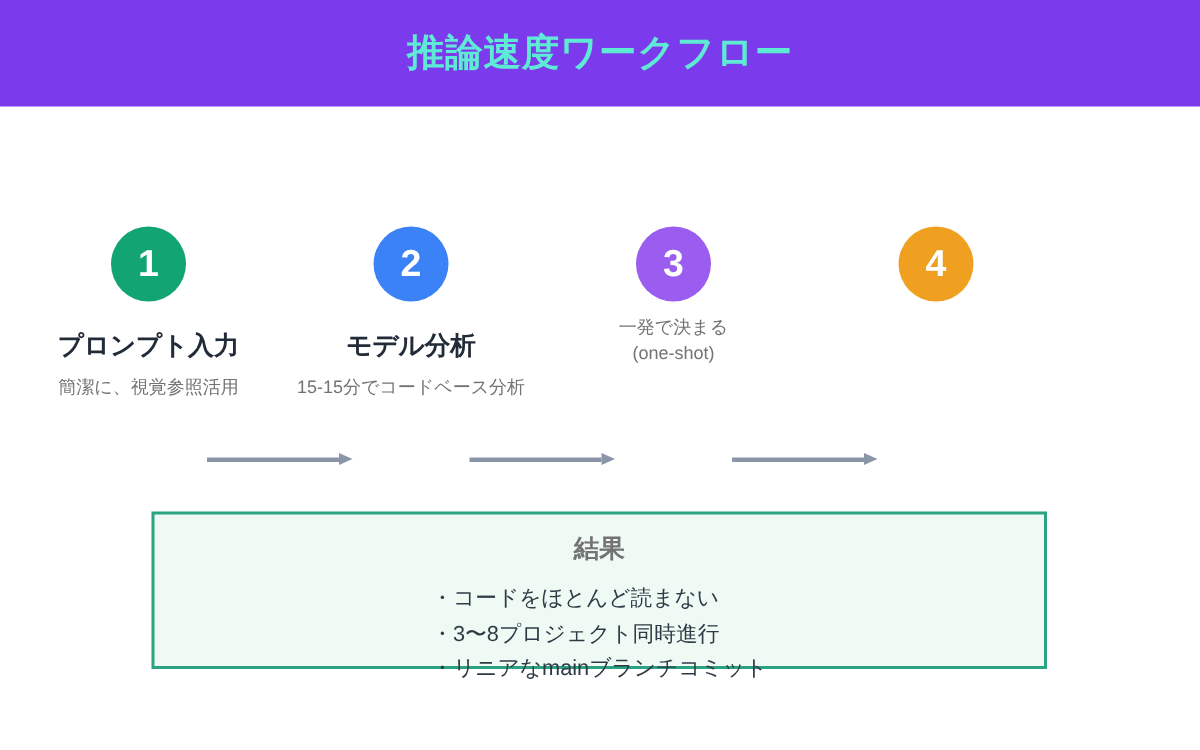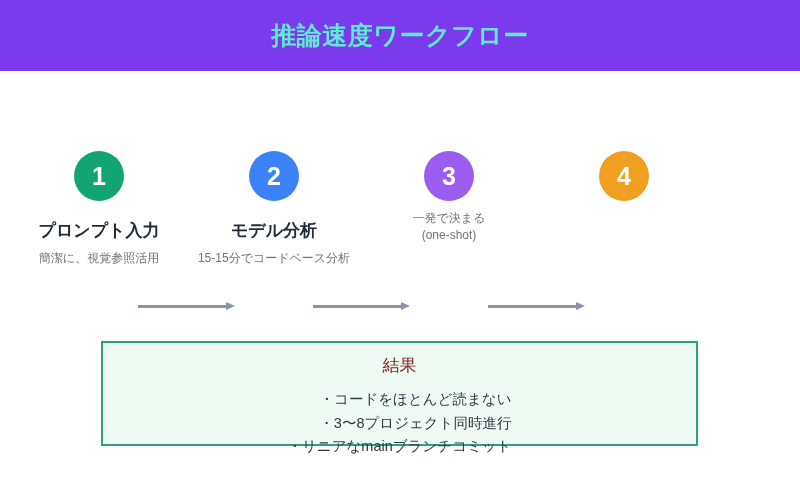--- a/index.html
+++ b/index.html
@@ -109,30 +109,30 @@
     width: 597px;
     height: 105px;
     border: 2px solid #2aa383;
     background: #eefaf3;
     box-sizing: border-box;
     text-align: center;
   }
   .result-title {
     margin-top: 13px;
     font-size: 17px;
-    font-weight: normal;
-    color: #7f1d1d;
+    font-weight: bold;
+    color: #737373;
     line-height: 1.2;
   }
   .result-list {
     margin: 12px 0 0 0;
     padding: 0;
     list-style: none;
     display: inline-block;
-    text-align: right;
+    text-align: left;
   }
   .result-item {
     font-size: 14.5px;
     color: #2f3a47;
     line-height: 1.62;
     white-space: nowrap;
   }
 </style>
 </head>
 <body>

